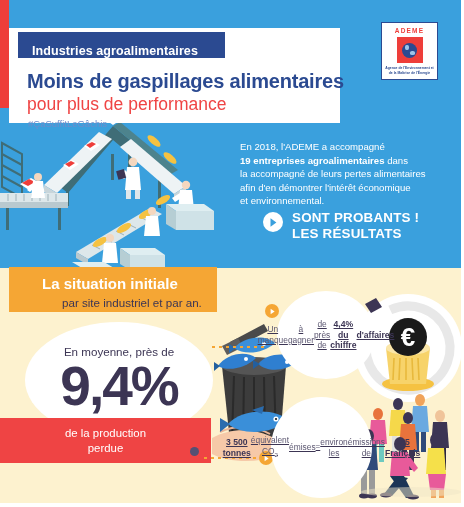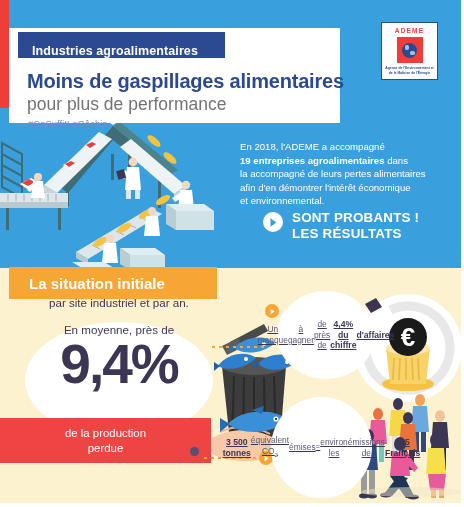--- a/index.html
+++ b/index.html
@@ -25,21 +25,21 @@
   .tab{
     position:absolute;left:9px;top:4px;width:207px;height:26px;background:#2b4a91;
     display:flex;align-items:flex-end;padding-left:14px;box-sizing:border-box;
   }
   .tab span{color:#ffffff;font-size:12.5px;font-weight:bold;letter-spacing:.1px;}
   .h1{
     position:absolute;left:18px;top:42px;color:#2b4a91;font-size:20px;font-weight:bold;
     letter-spacing:-.2px;white-space:nowrap;
   }
   .h2{
-    position:absolute;left:18px;top:66px;color:#737373;font-size:17.5px;font-weight:normal;
+    position:absolute;left:18px;top:66px;color:#ef4444;font-size:17.5px;font-weight:normal;
     white-space:nowrap;
   }
   .hashtag{
     position:absolute;left:19px;top:90px;color:#6f8ccb;font-size:9.5px;white-space:nowrap;
   }
 
   
   .ademe{
     position:absolute;left:381px;top:22px;width:57px;height:58px;background:#ffffff;
     border:1px solid #2b4a91;box-sizing:border-box;
@@ -74,33 +74,33 @@
   }
   .chev-circle{
     width:20px;height:20px;border-radius:50%;background:#ffffff;margin-right:9px;margin-top:2px;
     display:flex;align-items:center;justify-content:center;flex:none;
   }
   .chev-circle svg{display:block;}
   .results-txt{color:#ffffff;font-size:13.4px;font-weight:bold;line-height:16px;letter-spacing:.2px;}
 
   
   .orange{
-    position:absolute;left:9px;top:267px;width:208px;height:32px;background:#f5a634;
-    box-sizing:border-box;padding:8px 0 0 4px;
+    position:absolute;left:9px;top:267px;width:208px;height:45px;background:#f5a634;
+    box-sizing:border-box;padding:8px 0 0 17px;
   }
   .orange .t1{color:#ffffff;font-size:15px;font-weight:bold;padding-left:16px;}
   .orange .t2{color:#3c3554;font-size:11.6px;padding-left:36px;margin-top:4px;}
 
   
   .statcircle{
     position:absolute;left:25px;top:322px;width:188px;height:116px;background:#ffffff;
     border-radius:50%/50%;
     display:flex;flex-direction:column;align-items:center;
   }
-  .stat-lead{margin-top:1px;color:#3c3554;font-size:11.6px;}
+  .stat-lead{margin-top:23px;color:#3c3554;font-size:11.6px;}
   .stat-big{
     margin-top:-2px;color:#3c3554;font-size:55px;font-weight:bold;letter-spacing:-2px;
     line-height:60px;
   }
   .navybar{
     position:absolute;left:0px;top:418px;width:211px;height:45px;background:#ef4444;
     display:flex;flex-direction:column;align-items:center;justify-content:center;
   }
   .navybar div{color:#ffffff;font-size:11.4px;line-height:14.5px;text-align:center;}
   .navy-dot{

